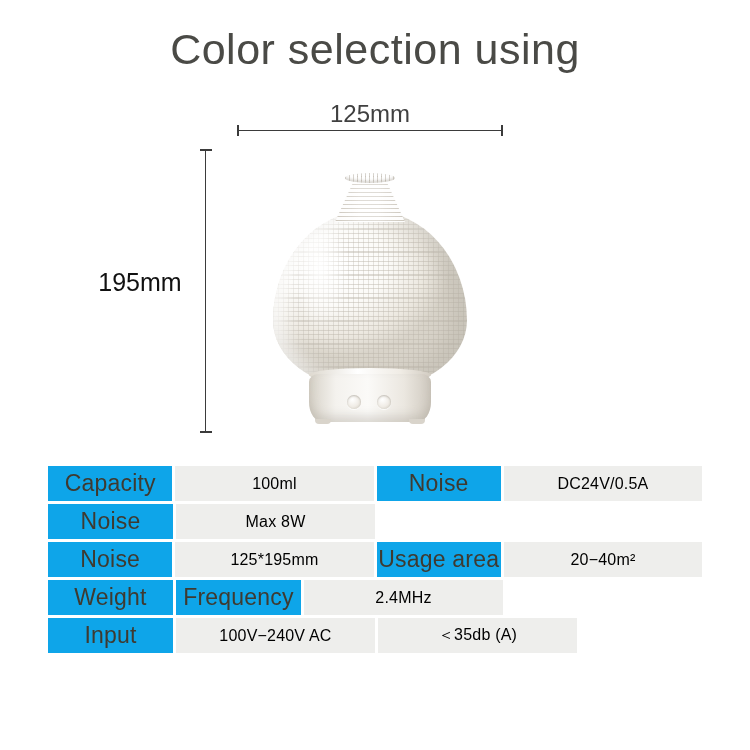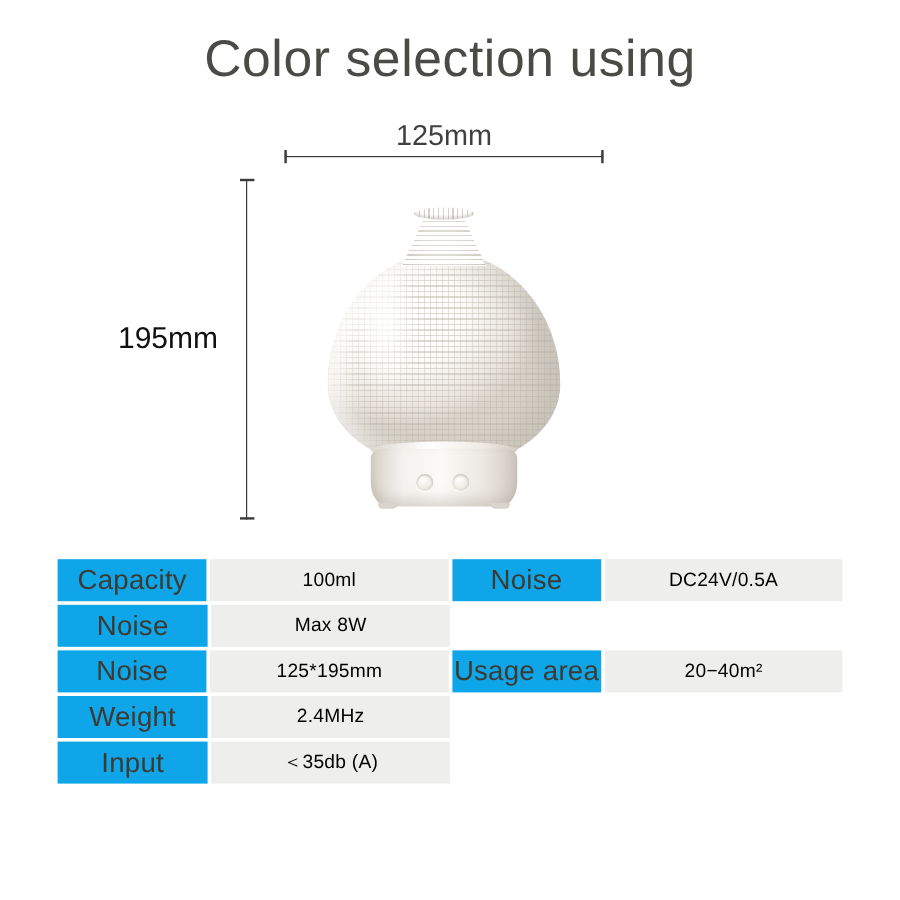--- a/index.html
+++ b/index.html
@@ -306,21 +306,23 @@
 
   <div class="spec-row">
     <div class="spec-label col-label-1">Noise</div>
     <div class="spec-value col-value-1">125*195mm</div>
     <div class="spec-label col-label-2">Usage area</div>
     <div class="spec-value col-value-2">20−40m²</div>
   </div>
 
   <div class="spec-row">
     <div class="spec-label col-label-1">Weight</div>
+    <div class="spec-label col-label-2">Frequency</div>
     <div class="spec-value col-value-2">2.4MHz</div>
   </div>
 
   <div class="spec-row">
     <div class="spec-label col-label-1">Input</div>
+    <div class="spec-value col-value-1">100V−240V  AC</div>
     <div class="spec-value col-value-2">＜35db (A)</div>
   </div>
 
 </div>
 
 </body></html>

